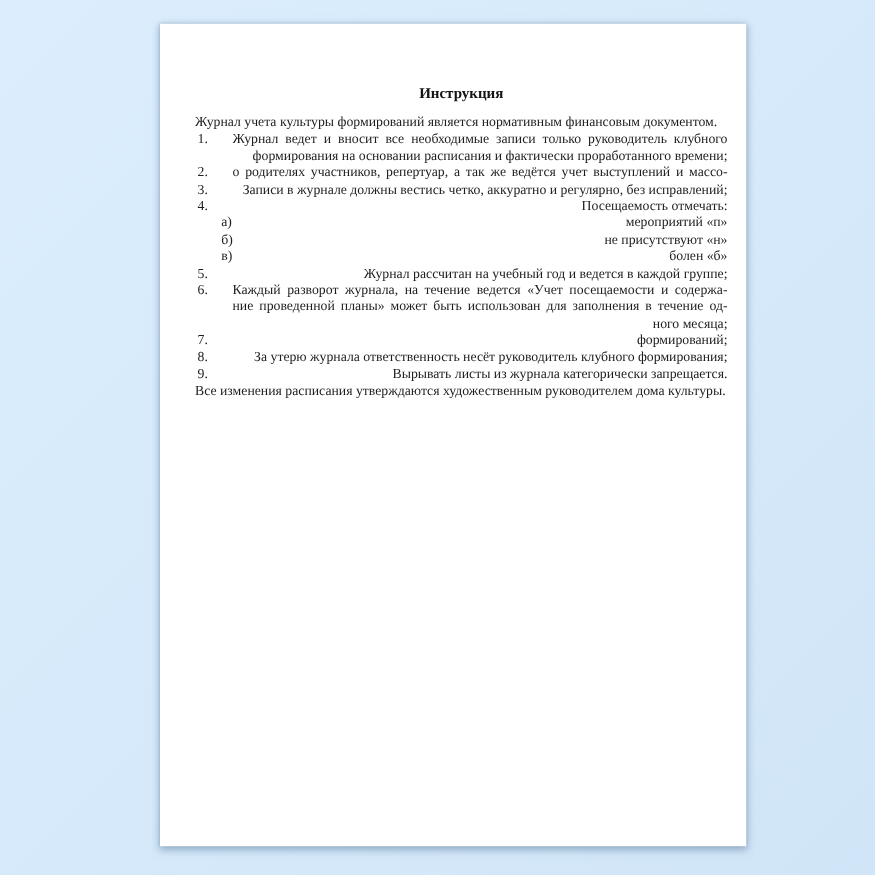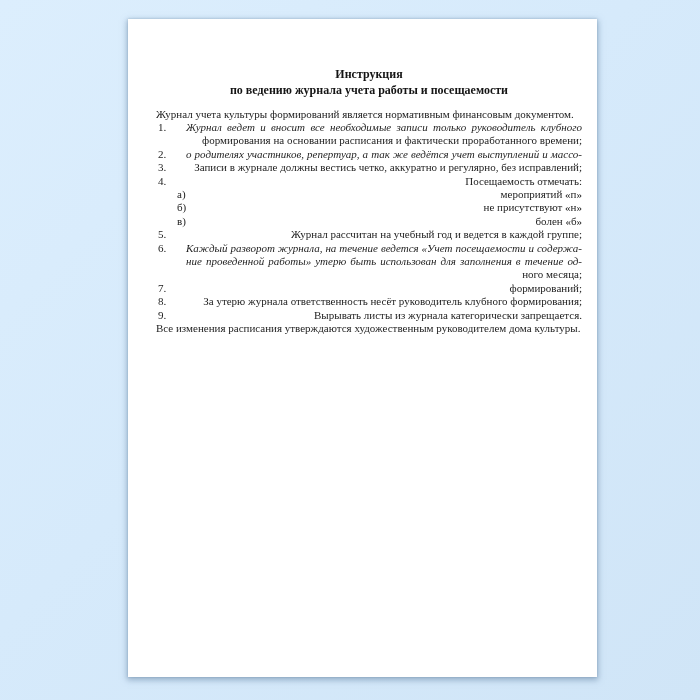--- a/index.html
+++ b/index.html
@@ -31,31 +31,30 @@
     padding-top:48px;text-align:center;
     font-weight:bold;font-size:12px;line-height:15.5px;color:var(--title);
   }
   .intro{margin:9.5px 0 0 0;padding:0;}
   .outro{margin:0;padding:0;}
   .item{position:relative;padding-left:30px;}
   .item .num{position:absolute;left:2px;top:0;}
   .item.sub{padding-left:47px;}
   .item.sub .num{left:21px;}
   .line{min-height:13.4px;text-align:right;}
-  .line.j{text-align:justify;text-align-last:justify;font-style:italic;}
+  .line.j{text-align:justify;text-align-last:justify;}
 </style>
 </head>
 <body>
 
 <div class="canvas">
   <div class="page">
     <div class="content">
       <div class="title">
         <div>Инструкция</div>
-        <div>по ведению журнала учета работы и посещаемости</div>
       </div>
       <p class="intro">Журнал учета культуры формирований является нормативным финансовым документом.</p>
       <div id="items">
           <div class="item">
             <span class="num">1.</span>
             <div class="itext">
               <div class="line j">Журнал ведет и вносит все необходимые записи только руководитель клубного</div>
               <div class="line">формирования на основании расписания и фактически проработанного времени;</div>
             </div>
           </div>
@@ -98,21 +97,21 @@
           <div class="item">
             <span class="num">5.</span>
             <div class="itext">
               <div class="line">Журнал рассчитан на учебный год и ведется в каждой группе;</div>
             </div>
           </div>
           <div class="item">
             <span class="num">6.</span>
             <div class="itext">
               <div class="line j">Каждый разворот журнала, на течение ведется «Учет посещаемости и содержа-</div>
-              <div class="line j">ние проведенной работы» утерю быть использован для заполнения в течение од-</div>
+              <div class="line j">ние проведенной планы» может быть использован для заполнения в течение од-</div>
               <div class="line">ного месяца;</div>
             </div>
           </div>
           <div class="item">
             <span class="num">7.</span>
             <div class="itext">
               <div class="line">формирований;</div>
             </div>
           </div>
           <div class="item">

